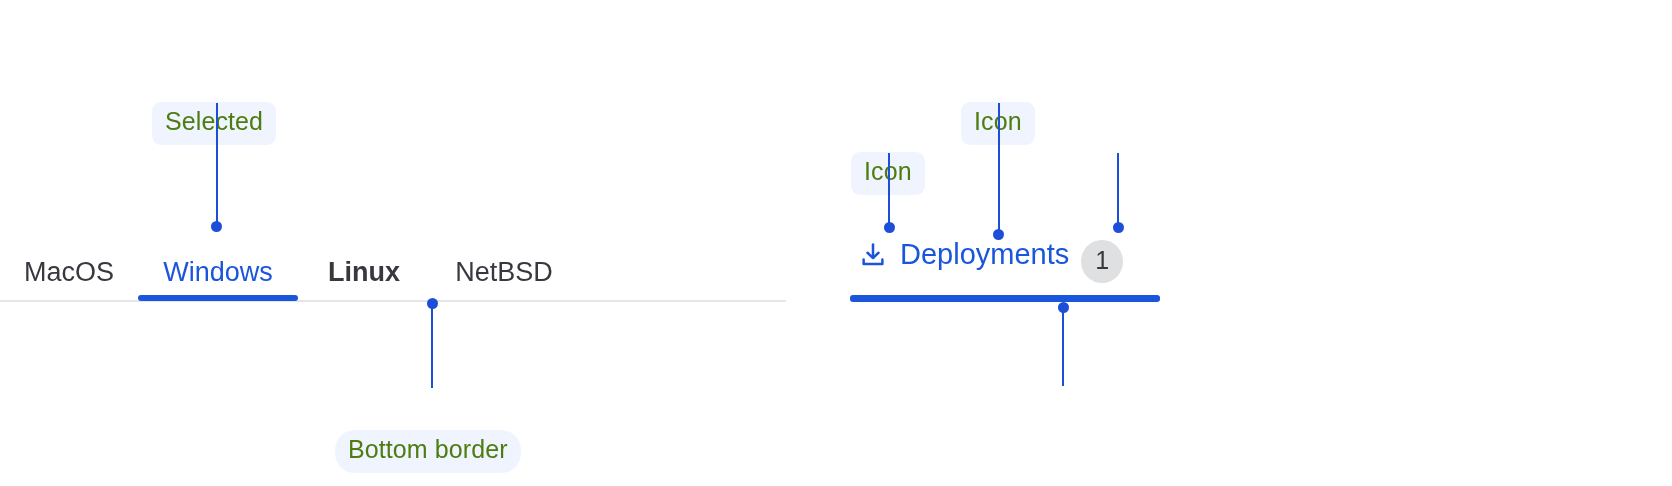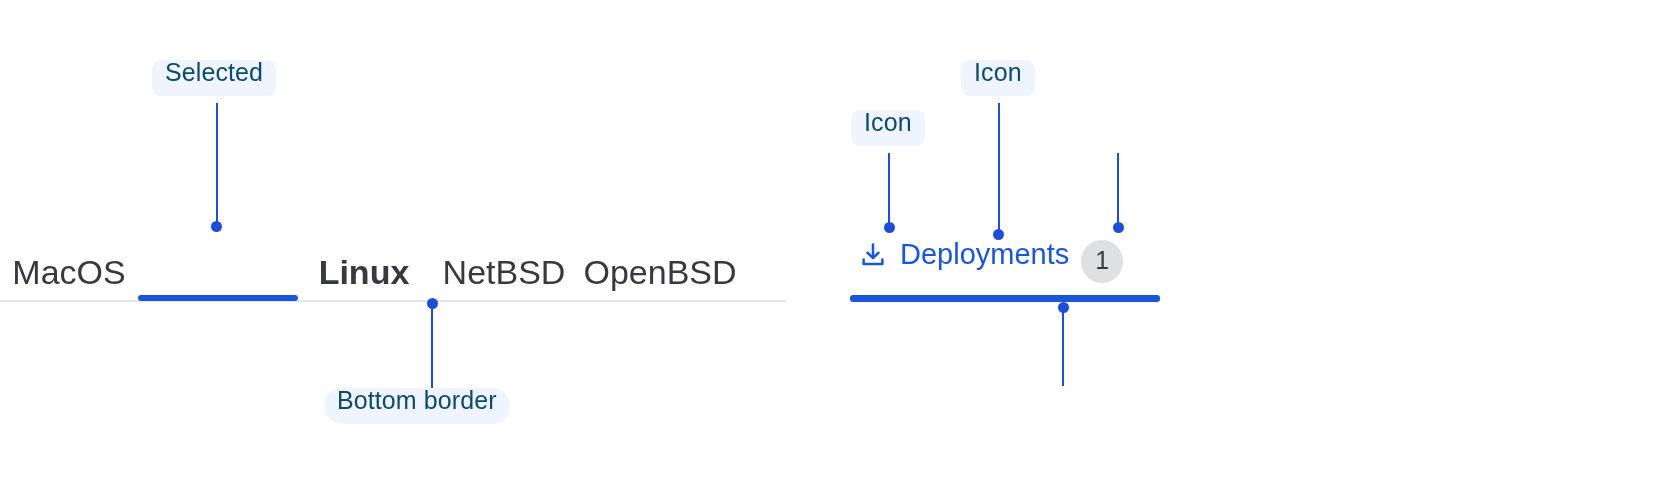--- a/index.html
+++ b/index.html
@@ -19,28 +19,29 @@
 
   .stage {
     position: absolute;
     inset: 0;
   }
 
   
   .anno-badge {
     position: absolute;
     background: #eff4fe;
-    color: #0c4a6e;
+    color: #4d7c0f;
     font-size: 25px;
     font-weight: 400;
     line-height: 1;
-    padding: 0 13px 11px 13px;
+    padding: 7px 13px 11px 13px;
     border-radius: 9px;
     white-space: nowrap;
     letter-spacing: 0.1px;
+    margin-top: 42px;
   }
 
   
   .leader {
     position: absolute;
     width: 2px;
     background: #1c4ed8;
   }
   .leader-dot {
     position: absolute;
@@ -68,21 +69,21 @@
   }
   #tabbar-basic .tab-underline-track {
     position: absolute;
     left: 0;
     bottom: 0;
     width: 786px;
     height: 2px;
     background: #e4e6e9;
   }
   #tabbar-basic .tab {
-    font-size: 34px;
+    font-size: 27px;
     color: #37393f;
     line-height: 1;
     padding: 0 0;
     position: relative;
     height: 56px;
     display: flex;
     align-items: center;
     justify-content: center;
     box-sizing: border-box;
   }
@@ -165,34 +166,32 @@
 
   <div id="tabbar-basic">
     <div class="tab-underline-track"></div>
     <div class="tab-row">
 
       <div class="tab" id="tab-macos">
         <span>MacOS</span>
       </div>
 
       <div class="tab selected" id="tab-windows">
+        <span>Windows</span>
         <span class="sel-bar"></span>
       </div>
 
       <div class="tab" id="tab-linux">
         <span>Linux</span>
       </div>
 
       <div class="tab" id="tab-netbsd">
         <span>NetBSD</span>
       </div>
 
-      <div class="tab" id="tab-openbsd">
-        <span>OpenBSD</span>
-      </div>
 
     </div>
   </div>
 
   <div id="tabbar-rich">
     <div class="rich-tab">
       <span class="dl-icon">
         <svg viewBox="0 0 24 24" width="30" height="30" fill="none" stroke="#1a56db" stroke-width="2" stroke-linecap="round" stroke-linejoin="round">
           <path d="M12 3.5 L12 14"></path>
           <path d="M7.6 10.2 L12 14.4 L16.4 10.2"></path>
@@ -202,21 +201,21 @@
       <span class="rich-label">Deployments</span>
       <span class="count-pill">1</span>
     </div>
     <div class="indicator"></div>
   </div>
 
   <div class="anno-badge" style="left:152px; top:60px;">Selected</div>
   <div class="leader" style="left:216px; top:103px; height:122px;"></div>
   <div class="leader-dot" style="left:211px; top:221px;"></div>
 
-  <div class="anno-badge" style="left:324px; top:388px;border-radius:20px;">Bottom border</div>
+  <div class="anno-badge" style="left:335px; top:388px;border-radius:20px;">Bottom border</div>
   <div class="leader" style="left:431px; top:303px; height:85px;"></div>
   <div class="leader-dot" style="left:427px; top:298px;"></div>
 
   <div class="anno-badge" style="left:851px; top:110px;">Icon</div>
   <div class="leader" style="left:888px; top:153px; height:72px;"></div>
   <div class="leader-dot" style="left:884px; top:222px;"></div>
 
   <div class="anno-badge" style="left:961px; top:60px;">Icon</div>
   <div class="leader" style="left:998px; top:103px; height:128px;"></div>
   <div class="leader-dot" style="left:993px; top:229px;"></div>

